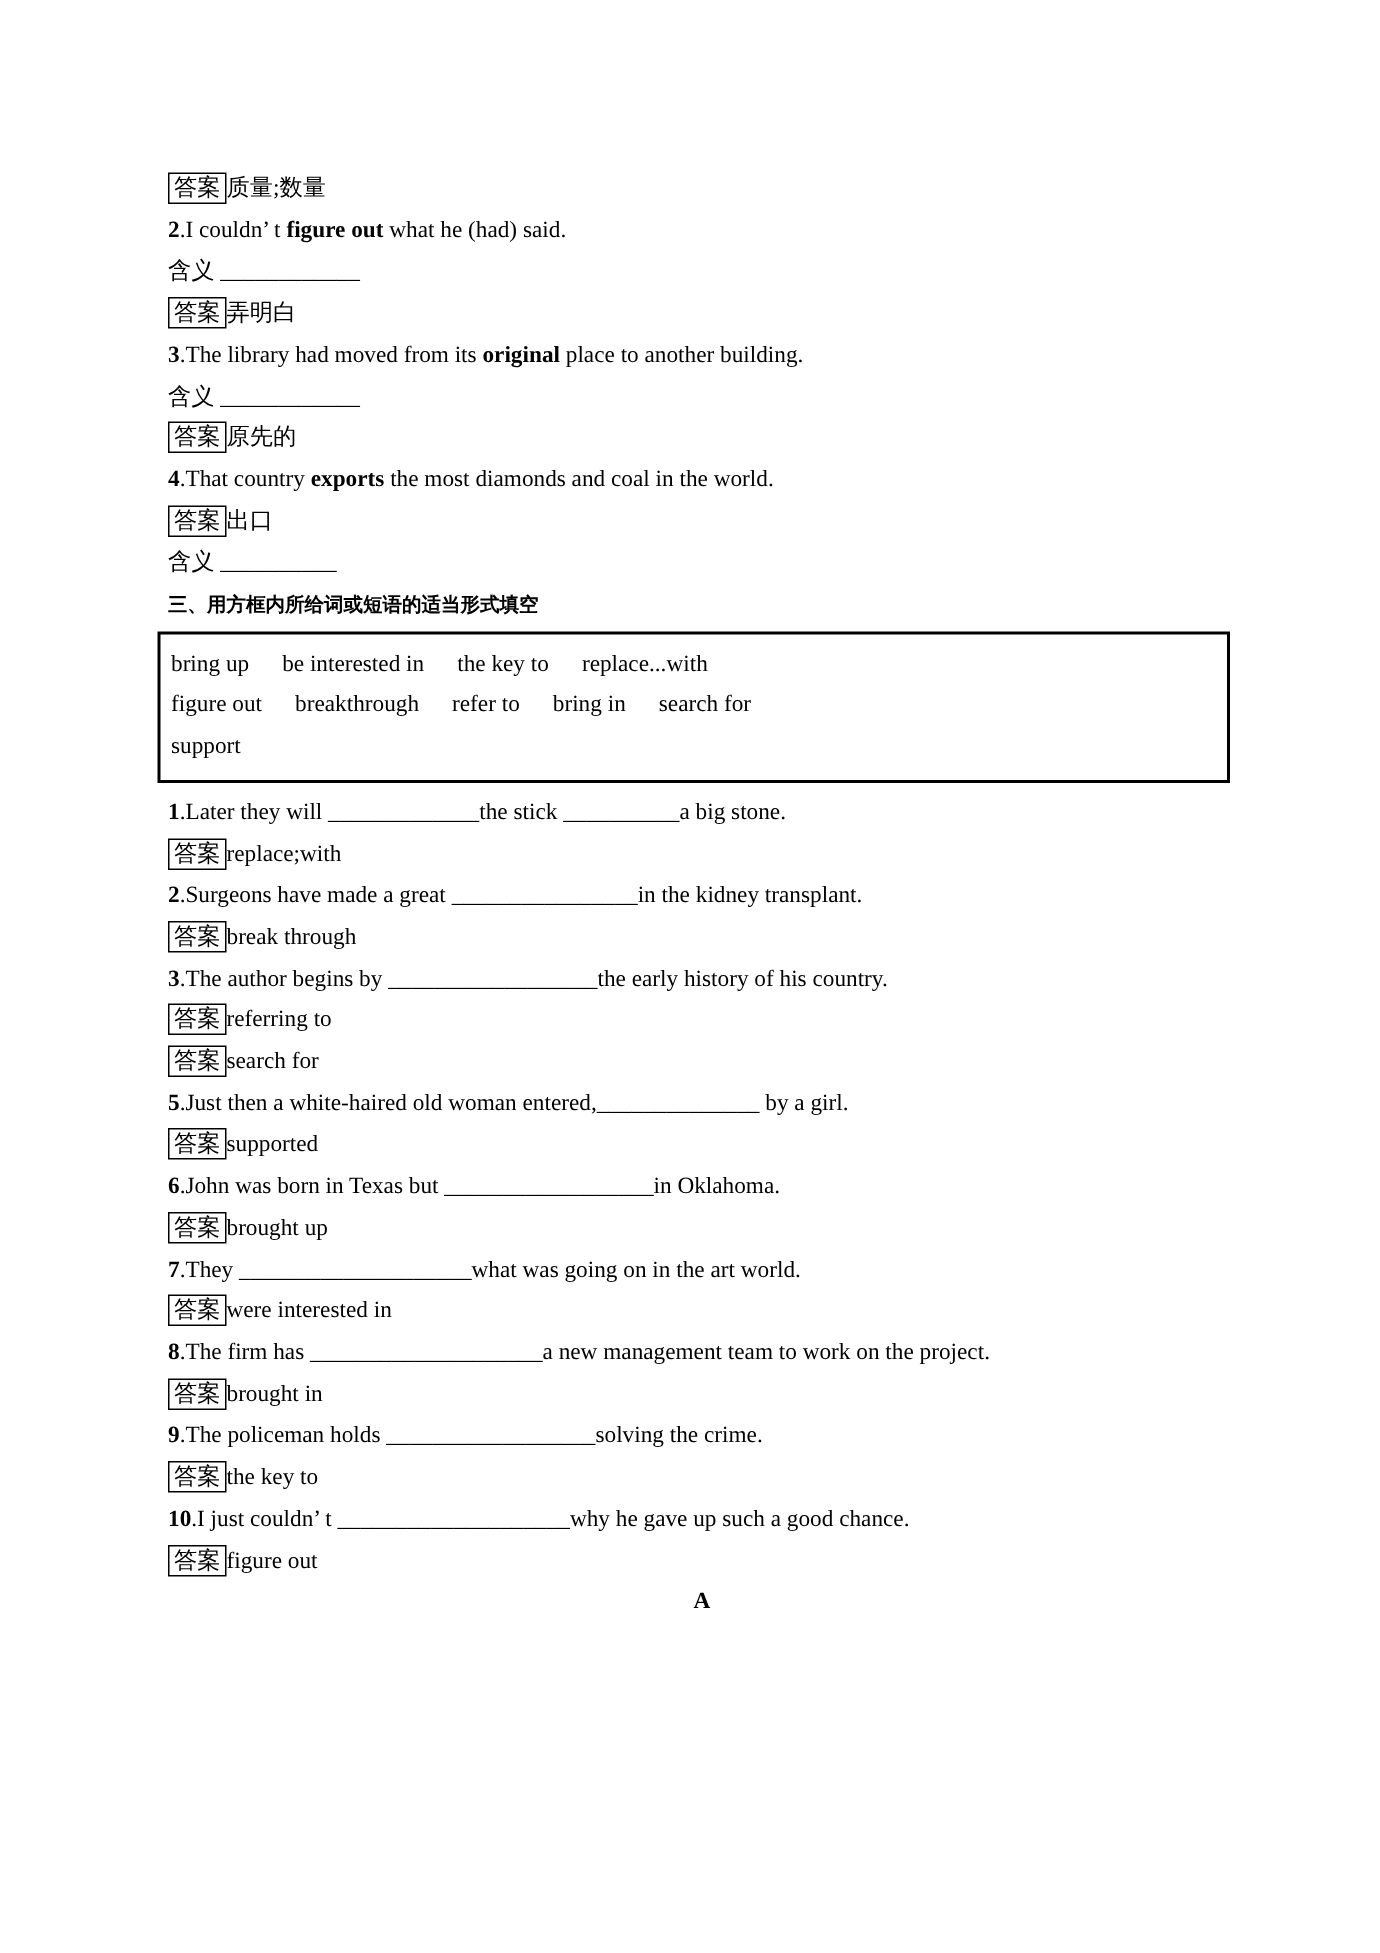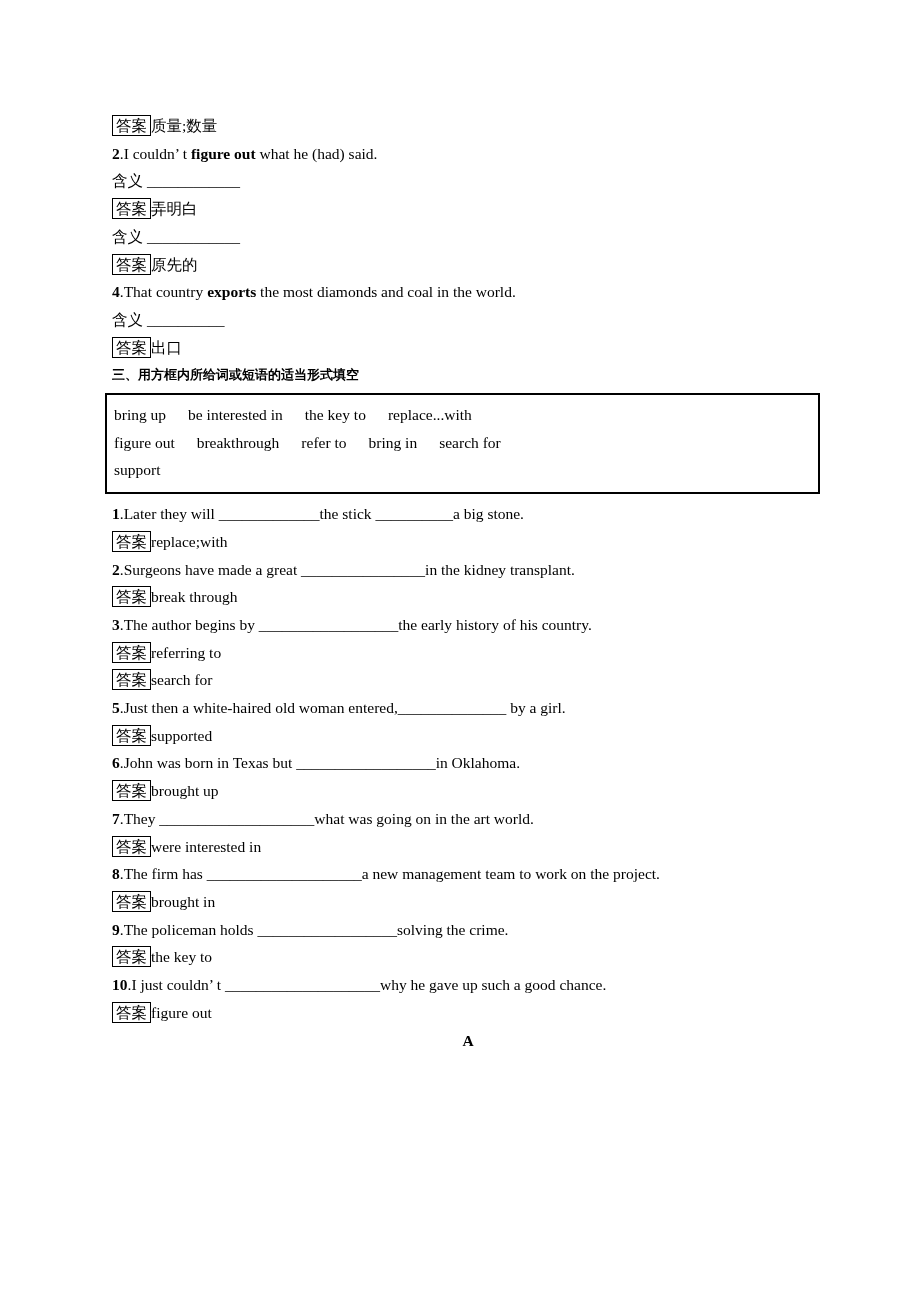--- a/index.html
+++ b/index.html
@@ -60,25 +60,26 @@
 </style>
 </head>
 <body>
 
 <div class="page">
   <div class="content">
       <div class="line answer"><span class="answer-box">答案</span><span>质量;数量</span></div>
       <div class="line sentence"><span class="b">2</span><span>.I couldn’ t </span><span class="b">figure out</span><span> what he (had) said.</span></div>
       <div class="line meaning">含义 ____________</div>
       <div class="line answer"><span class="answer-box">答案</span><span>弄明白</span></div>
+      <div class="line sentence"><span class="b">3</span><span>.The library had moved from its </span><span class="b">original</span><span> place to another building.</span></div>
       <div class="line meaning">含义 ____________</div>
       <div class="line answer"><span class="answer-box">答案</span><span>原先的</span></div>
       <div class="line sentence"><span class="b">4</span><span>.That country </span><span class="b">exports</span><span> the most diamonds and coal in the world.</span></div>
+      <div class="line answer"><span class="answer-box">答案</span><span>出口</span></div>
       <div class="line meaning">含义 __________</div>
-      <div class="line answer"><span class="answer-box">答案</span><span>出口</span></div>
       <div class="line section">三、用方框内所给词或短语的适当形式填空</div>
       <div class="wordbox">
         <div class="wordbox-row"><span>bring up</span><span>be interested in</span><span>the key to</span><span>replace...with</span></div>
         <div class="wordbox-row"><span>figure out</span><span>breakthrough</span><span>refer to</span><span>bring in</span><span>search for</span></div>
         <div class="wordbox-row"><span>support</span></div>
       </div>
       <div class="line sentence"><span class="b">1</span><span>.Later they will _____________the stick __________a big stone.</span></div>
       <div class="line answer"><span class="answer-box">答案</span><span>replace;with</span></div>
       <div class="line sentence"><span class="b">2</span><span>.Surgeons have made a great ________________in the kidney transplant.</span></div>
       <div class="line answer"><span class="answer-box">答案</span><span>break through</span></div>

